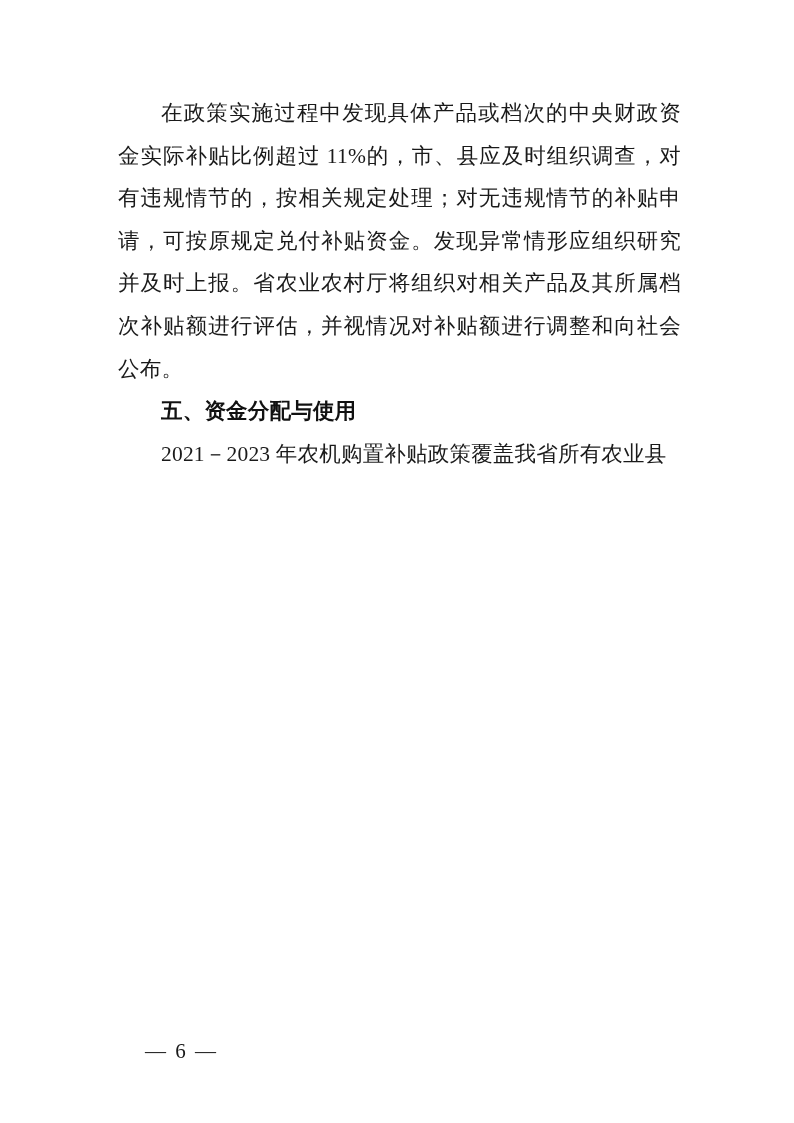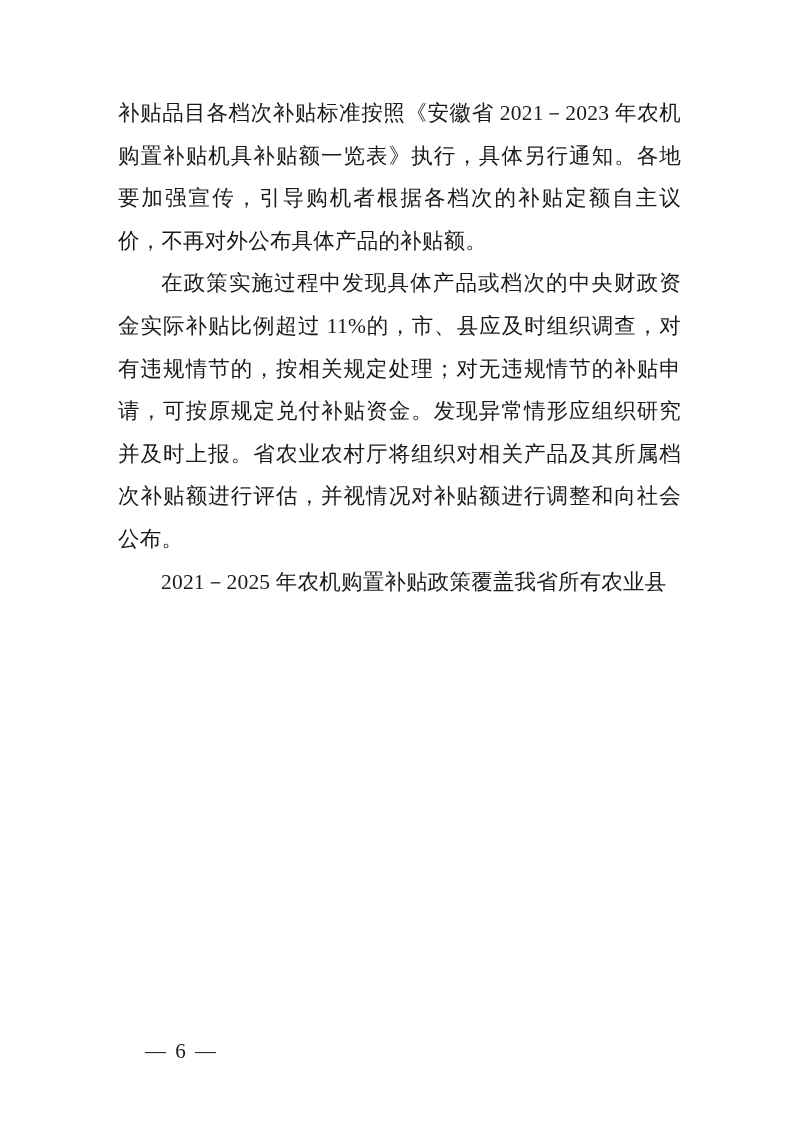--- a/index.html
+++ b/index.html
@@ -58,18 +58,18 @@
     letter-spacing: 2px;
     color: #1a1a1a;
     white-space: pre;
   }
 </style>
 </head>
 <body>
 
 <div class="page">
   <div class="content">
-    <p class="para no-indent">补贴品目各档次补贴标准按照《安徽省 2021－2023 年农机购置补贴机具补贴额一览表》执行，具体另行通知。各地要加强宣传，引导购机者根据各档次的补贴定额自主议价，不再对外公布具体产品的补贴额。</p>
     <p class="para">在政策实施过程中发现具体产品或档次的中央财政资金实际补贴比例超过 11%的，市、县应及时组织调查，对有违规情节的，按相关规定处理；对无违规情节的补贴申请，可按原规定兑付补贴资金。发现异常情形应组织研究并及时上报。省农业农村厅将组织对相关产品及其所属档次补贴额进行评估，并视情况对补贴额进行调整和向社会公布。</p>
-    <p class="para">2021－2025 年农机购置补贴政策覆盖我省所有农业县</p>
+    <h2 class="section-heading">五、资金分配与使用</h2>
+    <p class="para">2021－2023 年农机购置补贴政策覆盖我省所有农业县</p>
   </div>
   <div class="page-number">— 6 —</div>
 </div>
 
 </body></html>

